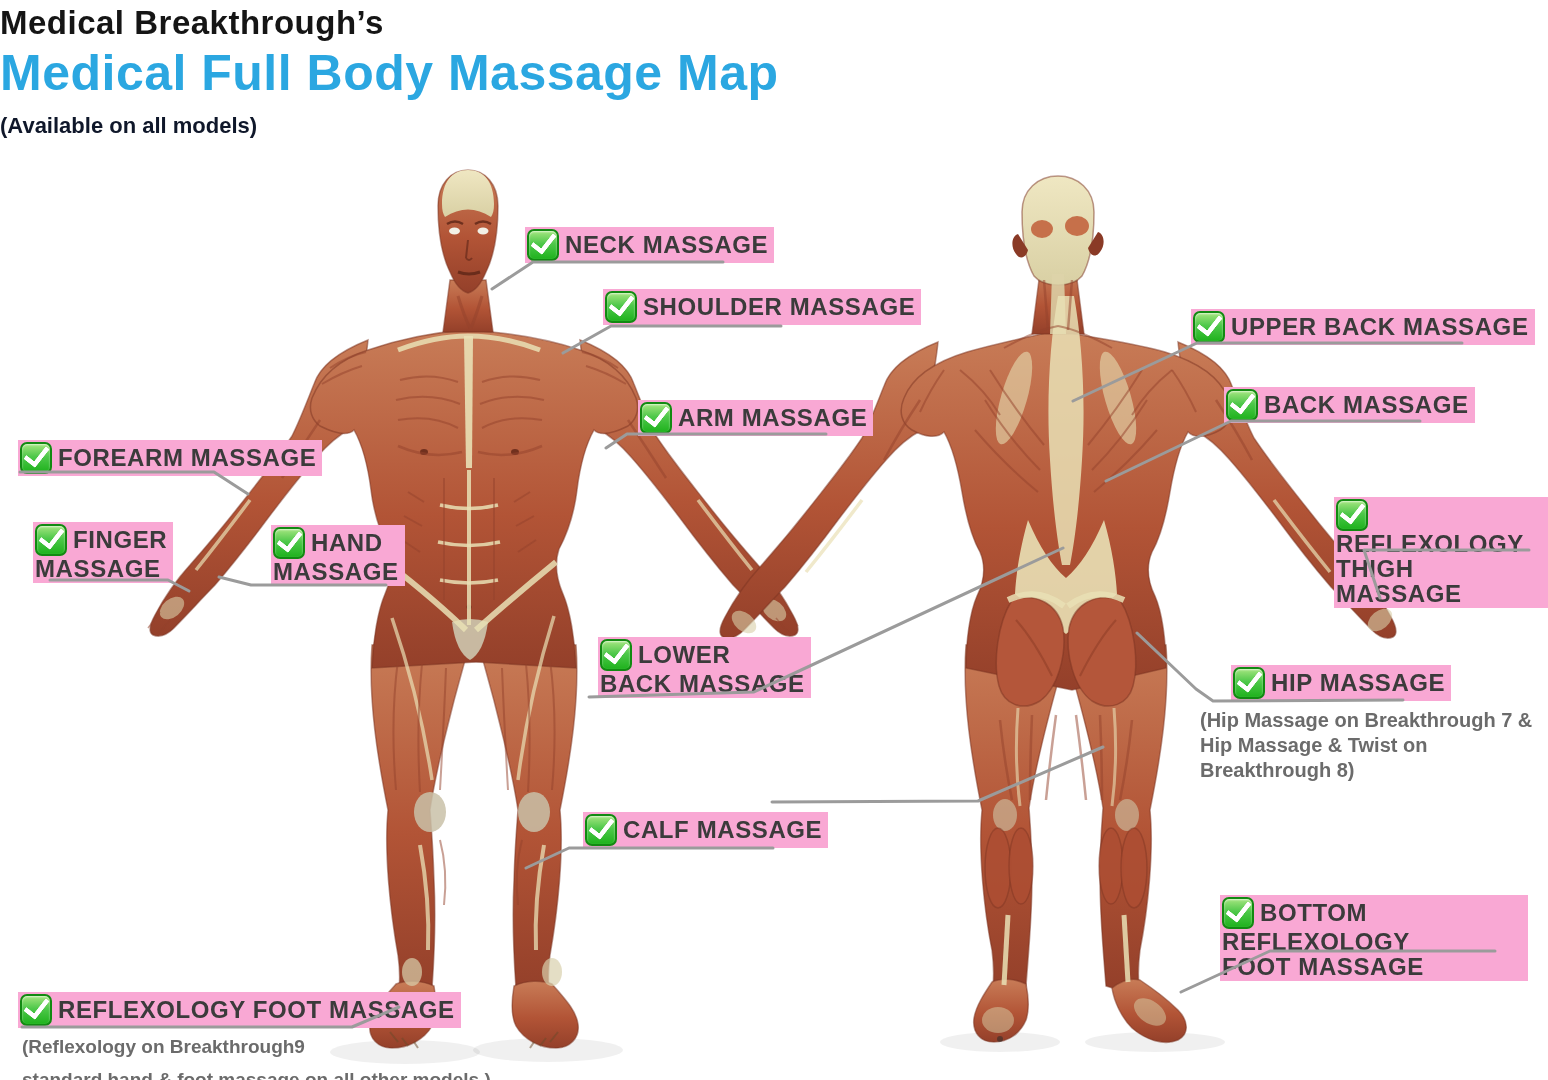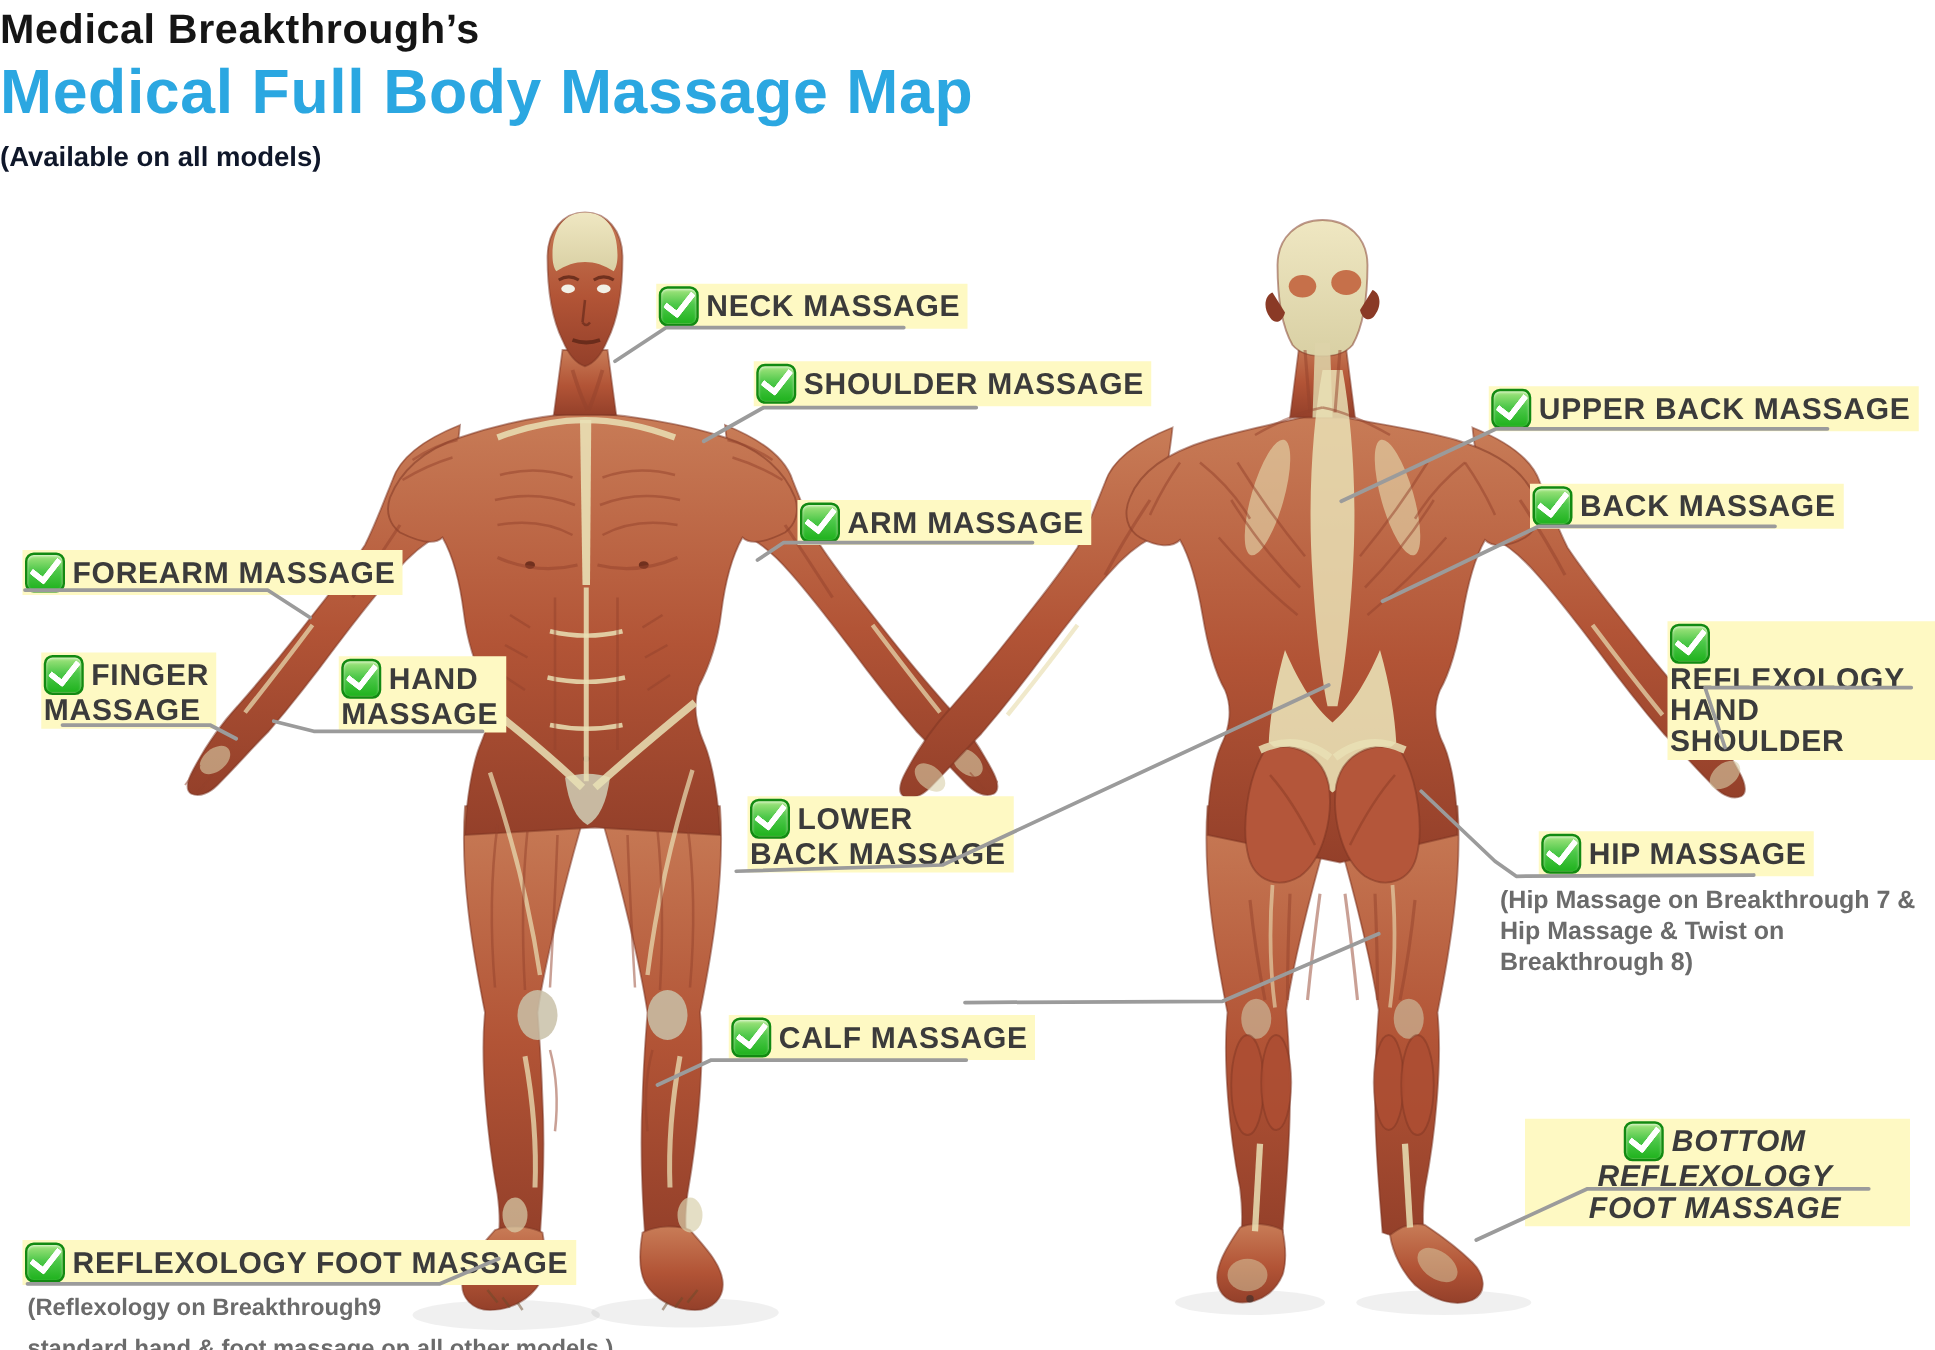--- a/index.html
+++ b/index.html
@@ -4,34 +4,34 @@
 <style>
   html,body{margin:0;padding:0;background:#fff;}
   .canvas{position:relative;width:1548px;height:1080px;background:#fff;overflow:hidden;
           font-family:"Liberation Sans",sans-serif;}
   .hdr{position:absolute;left:0;width:100%;font-weight:bold;z-index:2;}
   .brand{top:4px;font-size:33px;letter-spacing:.5px;color:#151515;}
   .title{top:44px;font-size:50px;letter-spacing:.5px;color:#2BA7E1;}
   .avail{top:113px;font-size:22px;color:#0f172a;}
   .figures{position:absolute;left:0;top:0;z-index:1;}
   .lines{position:absolute;left:0;top:0;z-index:3;pointer-events:none;}
-  .lbl{position:absolute;z-index:2;background:#fef9c3;color:#3b3b3b;font-weight:bold;
+  .lbl{position:absolute;z-index:2;background:#f9a8d4;color:#3b3b3b;font-weight:bold;
        font-size:24px;line-height:25px;letter-spacing:.6px;padding:2px 6px 2px 2px;}
   .lbl .txt{white-space:pre-line;}
   .cb{display:inline-block;width:28px;height:28px;border-radius:7px;margin-right:6px;
       vertical-align:-8px;position:relative;
       background:linear-gradient(180deg,#a4e57f 0%,#4ec84a 45%,#1fb21d 100%);
       border:2px solid #128a12;box-shadow:inset 0 1px 2px rgba(255,255,255,.65);}
   .cb::after{content:'';position:absolute;left:7px;top:-2px;width:10px;height:19px;
       border-right:5px solid #fff;border-bottom:5px solid #fff;transform:rotate(38deg);
       border-radius:2px;}
   .note{position:absolute;z-index:2;color:#6b6b6b;font-weight:bold;white-space:pre-line;}
   .note-hip{font-size:20px;line-height:25px;}
   .note-foot{font-size:19px;line-height:33px;}
-  .ctr{text-align:center;font-style:italic;}
+  .ctr{}
 </style>
 </head>
 <body>
 
 <div class="canvas">
 
   <svg class="figures" width="1548" height="1080" viewBox="0 0 1548 1080">
     <defs>
       <linearGradient id="mus" x1="0" y1="0" x2="0" y2="1">
         <stop offset="0" stop-color="#c87c57"></stop>
@@ -281,21 +281,21 @@
   <div class="lbl" style="left:583px;top:812px">
     <span class="cb"></span><span class="txt">CALF MASSAGE</span></div>
   <div class="lbl" style="left:18px;top:992px">
     <span class="cb"></span><span class="txt">REFLEXOLOGY FOOT MASSAGE</span></div>
   <div class="lbl" style="left:1191px;top:309px">
     <span class="cb"></span><span class="txt">UPPER BACK MASSAGE</span></div>
   <div class="lbl" style="left:1224px;top:387px">
     <span class="cb"></span><span class="txt">BACK MASSAGE</span></div>
   <div class="lbl" style="left:1334px;top:497px">
     <span class="cb"></span><span class="txt">REFLEXOLOGY
-HAND SHOULDER</span></div>
+THIGH MASSAGE</span></div>
   <div class="lbl" style="left:1231px;top:665px">
     <span class="cb"></span><span class="txt">HIP MASSAGE</span></div>
   <div class="lbl ctr" style="left:1220px;top:895px;width:300px">
     <span class="cb"></span><span class="txt">BOTTOM REFLEXOLOGY
 FOOT MASSAGE</span></div>
 
   <div class="note note-hip" style="left:1200px;top:708px">(Hip Massage on Breakthrough 7 &amp;
 Hip Massage &amp; Twist on Breakthrough 8)</div>
   <div class="note note-foot" style="left:22px;top:1030px">(Reflexology on Breakthrough9
 standard hand &amp; foot massage on all other models.)</div>

